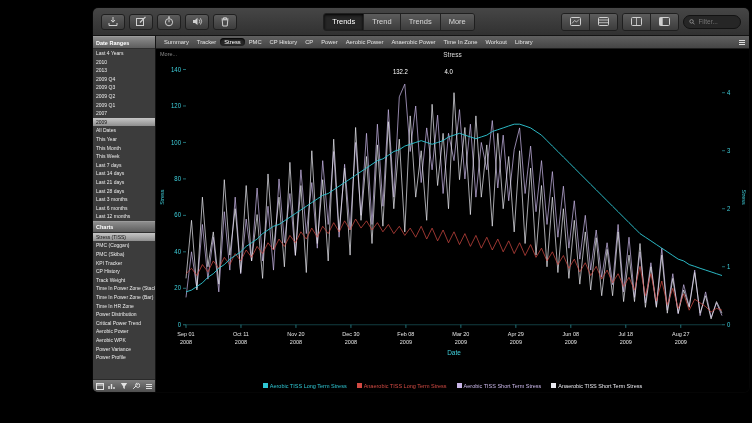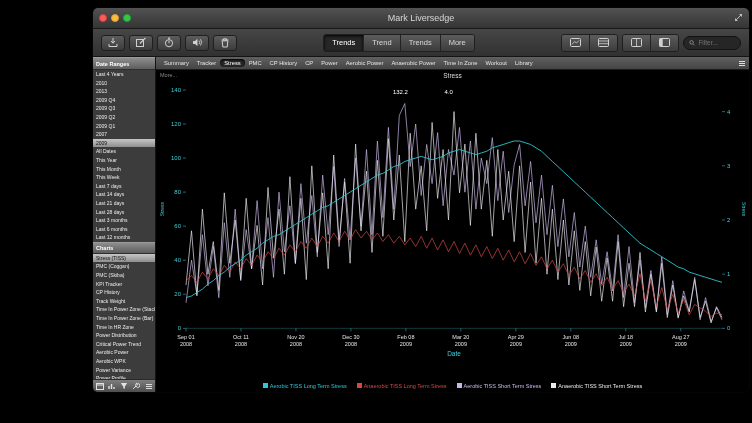--- a/index.html
+++ b/index.html
@@ -60,32 +60,20 @@
   #plot{flex:1;width:100%;display:block}
   .legend{height:13px;flex:0 0 auto;display:flex;justify-content:center;align-items:center;gap:10px}
   .legenditem{display:flex;align-items:center;gap:2px;font-size:5.5px;white-space:nowrap}
   .lswatch{width:5px;height:5px;display:inline-block}
 </style>
 </head>
 <body>
 
 <div class="window">
 
-  <div class="titlebar">
-    <div class="traffic">
-      <span class="tl red"></span>
-      <span class="tl yellow"></span>
-      <span class="tl green"></span>
-    </div>
-    <div class="wtitle">Mark Liversedge</div>
-    <svg class="fsicon" width="9" height="9" viewBox="0 0 9 9">
-      <path d="M1.5,7.5 L7.5,1.5" stroke="#bdbdbd" stroke-width="1" fill="none"></path>
-      <path d="M1,5 L1,8 L4,8 Z M8,4 L8,1 L5,1 Z" fill="#bdbdbd"></path>
-    </svg>
-  </div>
 
   <div class="toolbar">
     <div class="tgroup">
       <div class="tbtn">
         <svg width="12" height="11" viewBox="0 0 12 11">
           <path d="M6,1 L6,6 M4,4 L6,6.2 L8,4 M2,7 L2,9.5 L10,9.5 L10,7" stroke="#d0d0d0" stroke-width="1" fill="none"></path>
         </svg>
       </div>
       <div class="tbtn">
         <svg width="12" height="11" viewBox="0 0 12 11">

